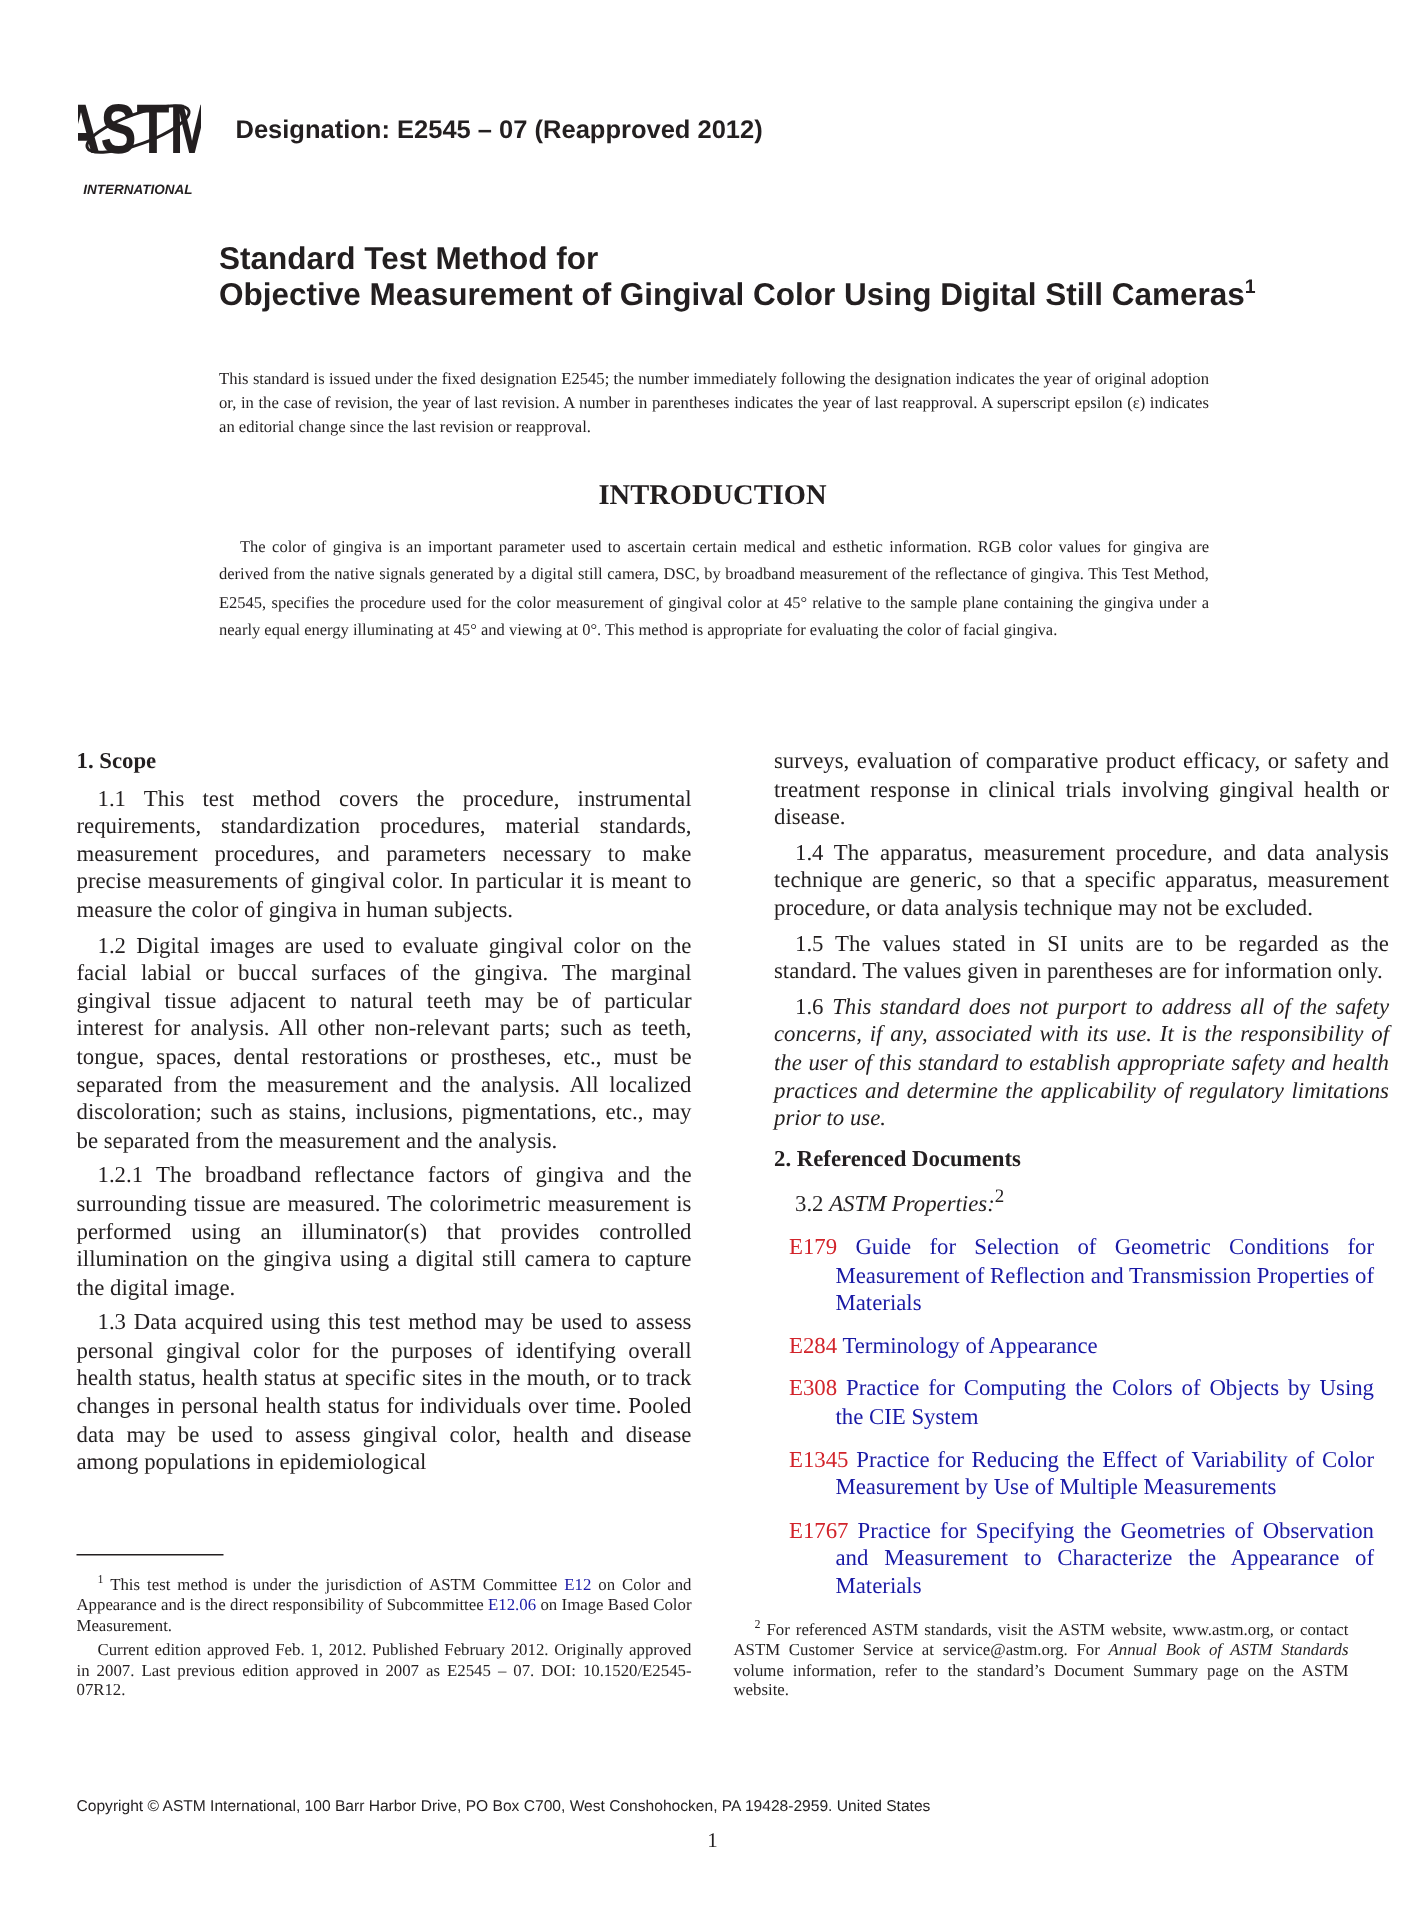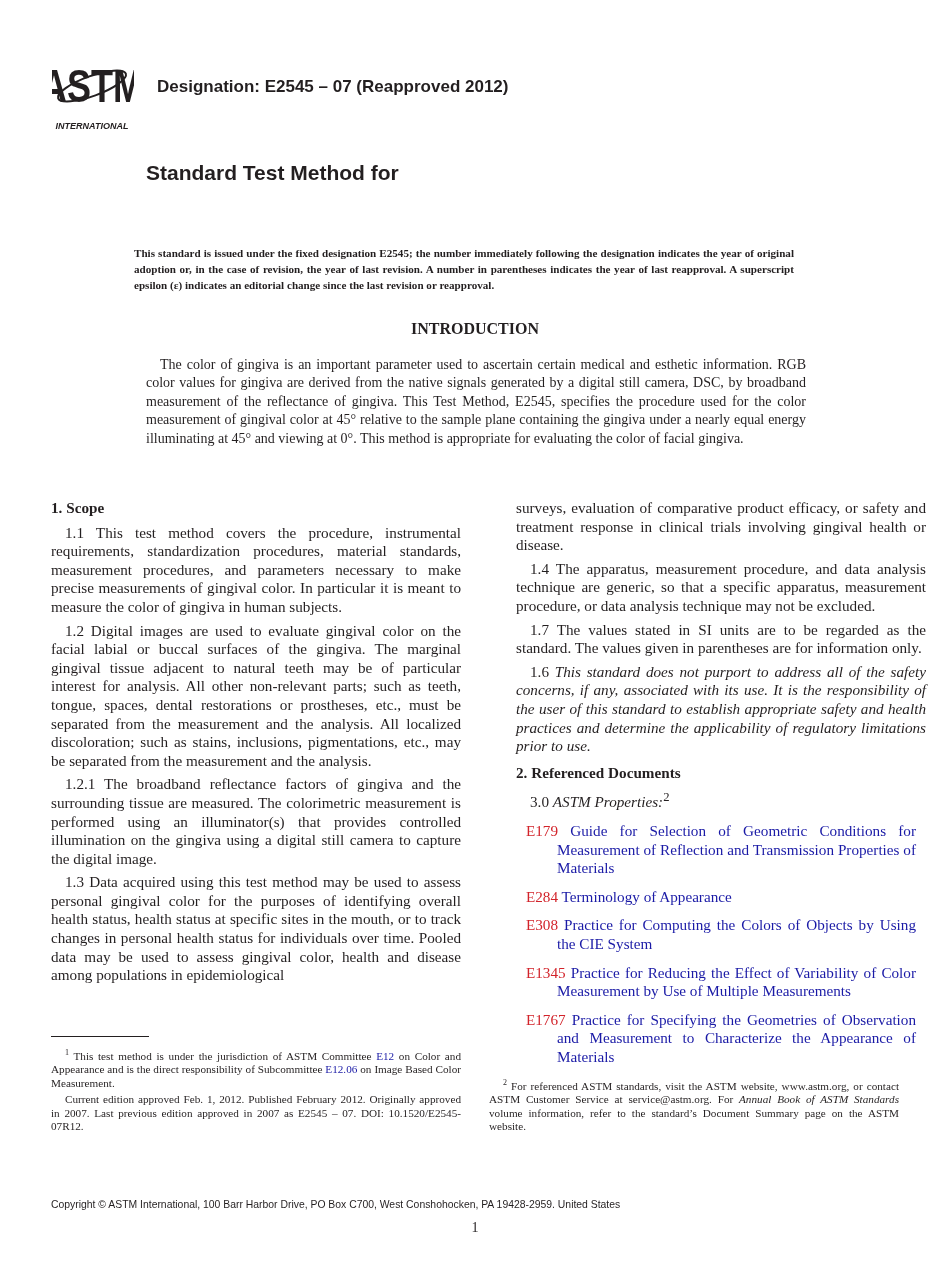--- a/index.html
+++ b/index.html
@@ -1,23 +1,23 @@
 <!DOCTYPE html>
 <html><head>
 <meta charset="utf-8">
 <style>
   html, body { margin: 0; padding: 0; background: #ffffff; }
   body { width: 950px; height: 1272px; position: relative; overflow: hidden; color: #231f20; font-family: "Liberation Serif", serif; }
   .logo { position: absolute; left: 52px; top: 58px; width: 82px; height: 74px; }
   .designation { position: absolute; left: 157px; top: 77px; font-family: "Liberation Sans", sans-serif; font-weight: bold; font-size: 17px; }
   .title { position: absolute; left: 146px; top: 161px; font-family: "Liberation Sans", sans-serif; font-weight: bold; font-size: 21px; line-height: 24px; width: 700px; }
   .title sup { font-size: 13px; vertical-align: super; line-height: 0; }
-  .note { position: absolute; left: 134px; top: 245px; width: 660px; font-size: 11.1px; line-height: 16px; text-align: justify; font-weight: bold; }
-  .intro-h { position: absolute; left: 0; width: 950px; top: 320px; text-align: center; font-weight: bold; font-size: 16px; }
-  .intro { position: absolute; left: 146px; top: 356px; width: 660px; font-size: 14px; line-height: 18.4px; text-align: justify; text-indent: 14px; margin: 0; }
+  .note { position: absolute; left: 146px; top: 245px; width: 660px; font-size: 11.1px; line-height: 16px; text-align: justify; }
+  .intro-h { position: absolute; left: 0; width: 950px; top: 320px; text-align: center; font-weight: bold; font-size: 19px; }
+  .intro { position: absolute; left: 146px; top: 356px; width: 660px; font-size: 11px; line-height: 18.4px; text-align: justify; text-indent: 14px; margin: 0; }
   .col { position: absolute; font-size: 15.2px; line-height: 18.6px; text-align: justify; }
   .col-left { left: 51px; top: 499px; width: 410px; }
   .col-right { left: 516px; top: 499px; width: 410px; }
   .sec-h { font-weight: bold; font-size: 15.2px; margin: 0 0 6px 0; }
   .p { margin: 0 0 5px 0; text-indent: 14px; }
   .p.noindent { text-indent: 0; }
   .ital { font-style: italic; }
   .ref-intro { margin: 0; text-indent: 14px; }
   .ref { margin: 10px; padding-left: 31px; text-indent: -31px; text-align: justify; }
   .ref-code { color: #d2232a; }
@@ -40,42 +40,43 @@
     <ellipse cx="40" cy="28" rx="36" ry="10" fill="none" stroke="#231f20" stroke-width="2" transform="rotate(-20 40 28)"></ellipse>
     <text x="40" y="44" text-anchor="middle" font-family="Liberation Sans, sans-serif" font-weight="bold" font-size="36" fill="#231f20" transform="scale(1,1.3) translate(0,-10)">ASTM</text>
     <text x="40" y="71" text-anchor="middle" font-family="Liberation Sans, sans-serif" font-weight="bold" font-style="italic" font-size="9" fill="#231f20">INTERNATIONAL</text>
   </svg>
 </div>
 
 <div class="designation">Designation: E2545 – 07 (Reapproved 2012)</div>
 
 <div class="title">
   <div>Standard Test Method for</div>
+  <div><span>Objective Measurement of Gingival Color Using Digital Still Cameras</span><sup>1</sup></div>
 </div>
 
 <div class="note">This standard is issued under the fixed designation E2545; the number immediately following the designation indicates the year of original adoption or, in the case of revision, the year of last revision. A number in parentheses indicates the year of last reapproval. A superscript epsilon (ε) indicates an editorial change since the last revision or reapproval.</div>
 
 <div class="intro-h">INTRODUCTION</div>
 <p class="intro">The color of gingiva is an important parameter used to ascertain certain medical and esthetic information. RGB color values for gingiva are derived from the native signals generated by a digital still camera, DSC, by broadband measurement of the reflectance of gingiva. This Test Method, E2545, specifies the procedure used for the color measurement of gingival color at 45° relative to the sample plane containing the gingiva under a nearly equal energy illuminating at 45° and viewing at 0°. This method is appropriate for evaluating the color of facial gingiva.</p>
 
 <div class="col col-left">
   <div class="sec-h">1.  Scope</div>
   <p class="p">1.1 This test method covers the procedure, instrumental requirements, standardization procedures, material standards, measurement procedures, and parameters necessary to make precise measurements of gingival color. In particular it is meant to measure the color of gingiva in human subjects.</p>
   <p class="p">1.2 Digital images are used to evaluate gingival color on the facial labial or buccal surfaces of the gingiva. The marginal gingival tissue adjacent to natural teeth may be of particular interest for analysis. All other non-relevant parts; such as teeth, tongue, spaces, dental restorations or prostheses, etc., must be separated from the measurement and the analysis. All localized discoloration; such as stains, inclusions, pigmentations, etc., may be separated from the measurement and the analysis.</p>
   <p class="p">1.2.1 The broadband reflectance factors of gingiva and the surrounding tissue are measured. The colorimetric measurement is performed using an illuminator(s) that provides controlled illumination on the gingiva using a digital still camera to capture the digital image.</p>
   <p class="p">1.3 Data acquired using this test method may be used to assess personal gingival color for the purposes of identifying overall health status, health status at specific sites in the mouth, or to track changes in personal health status for individuals over time. Pooled data may be used to assess gingival color, health and disease among populations in epidemiological</p>
 </div>
 
 <div class="col col-right">
   <p class="p noindent">surveys, evaluation of comparative product efficacy, or safety and treatment response in clinical trials involving gingival health or disease.</p>
   <p class="p">1.4 The apparatus, measurement procedure, and data analysis technique are generic, so that a specific apparatus, measurement procedure, or data analysis technique may not be excluded.</p>
-  <p class="p">1.7 The values stated in SI units are to be regarded as the standard. The values given in parentheses are for information only.</p>
+  <p class="p">1.5 The values stated in SI units are to be regarded as the standard. The values given in parentheses are for information only.</p>
   <p class="p"><span>1.6 </span><span class="ital">This standard does not purport to address all of the safety concerns, if any, associated with its use. It is the responsibility of the user of this standard to establish appropriate safety and health practices and determine the applicability of regulatory limitations prior to use.</span></p>
   <div class="sec-h" style="margin-top:8px;">2.  Referenced Documents</div>
-  <p class="ref-intro"><span>3.0 </span><span class="ital">ASTM Properties:</span><sup>2</sup></p>
+  <p class="ref-intro"><span>3.2 </span><span class="ital">ASTM Properties:</span><sup>2</sup></p>
   <div>
     <p class="ref"><span class="ref-code">E179</span> <span class="ref-title">Guide for Selection of Geometric Conditions for Measurement of Reflection and Transmission Properties of Materials</span></p>
     <p class="ref"><span class="ref-code">E284</span> <span class="ref-title">Terminology of Appearance</span></p>
     <p class="ref"><span class="ref-code">E308</span> <span class="ref-title">Practice for Computing the Colors of Objects by Using the CIE System</span></p>
     <p class="ref"><span class="ref-code">E1345</span> <span class="ref-title">Practice for Reducing the Effect of Variability of Color Measurement by Use of Multiple Measurements</span></p>
     <p class="ref"><span class="ref-code">E1767</span> <span class="ref-title">Practice for Specifying the Geometries of Observation and Measurement to Characterize the Appearance of Materials</span></p>
   </div>
 </div>
 
 <div class="fn-rule"></div>

